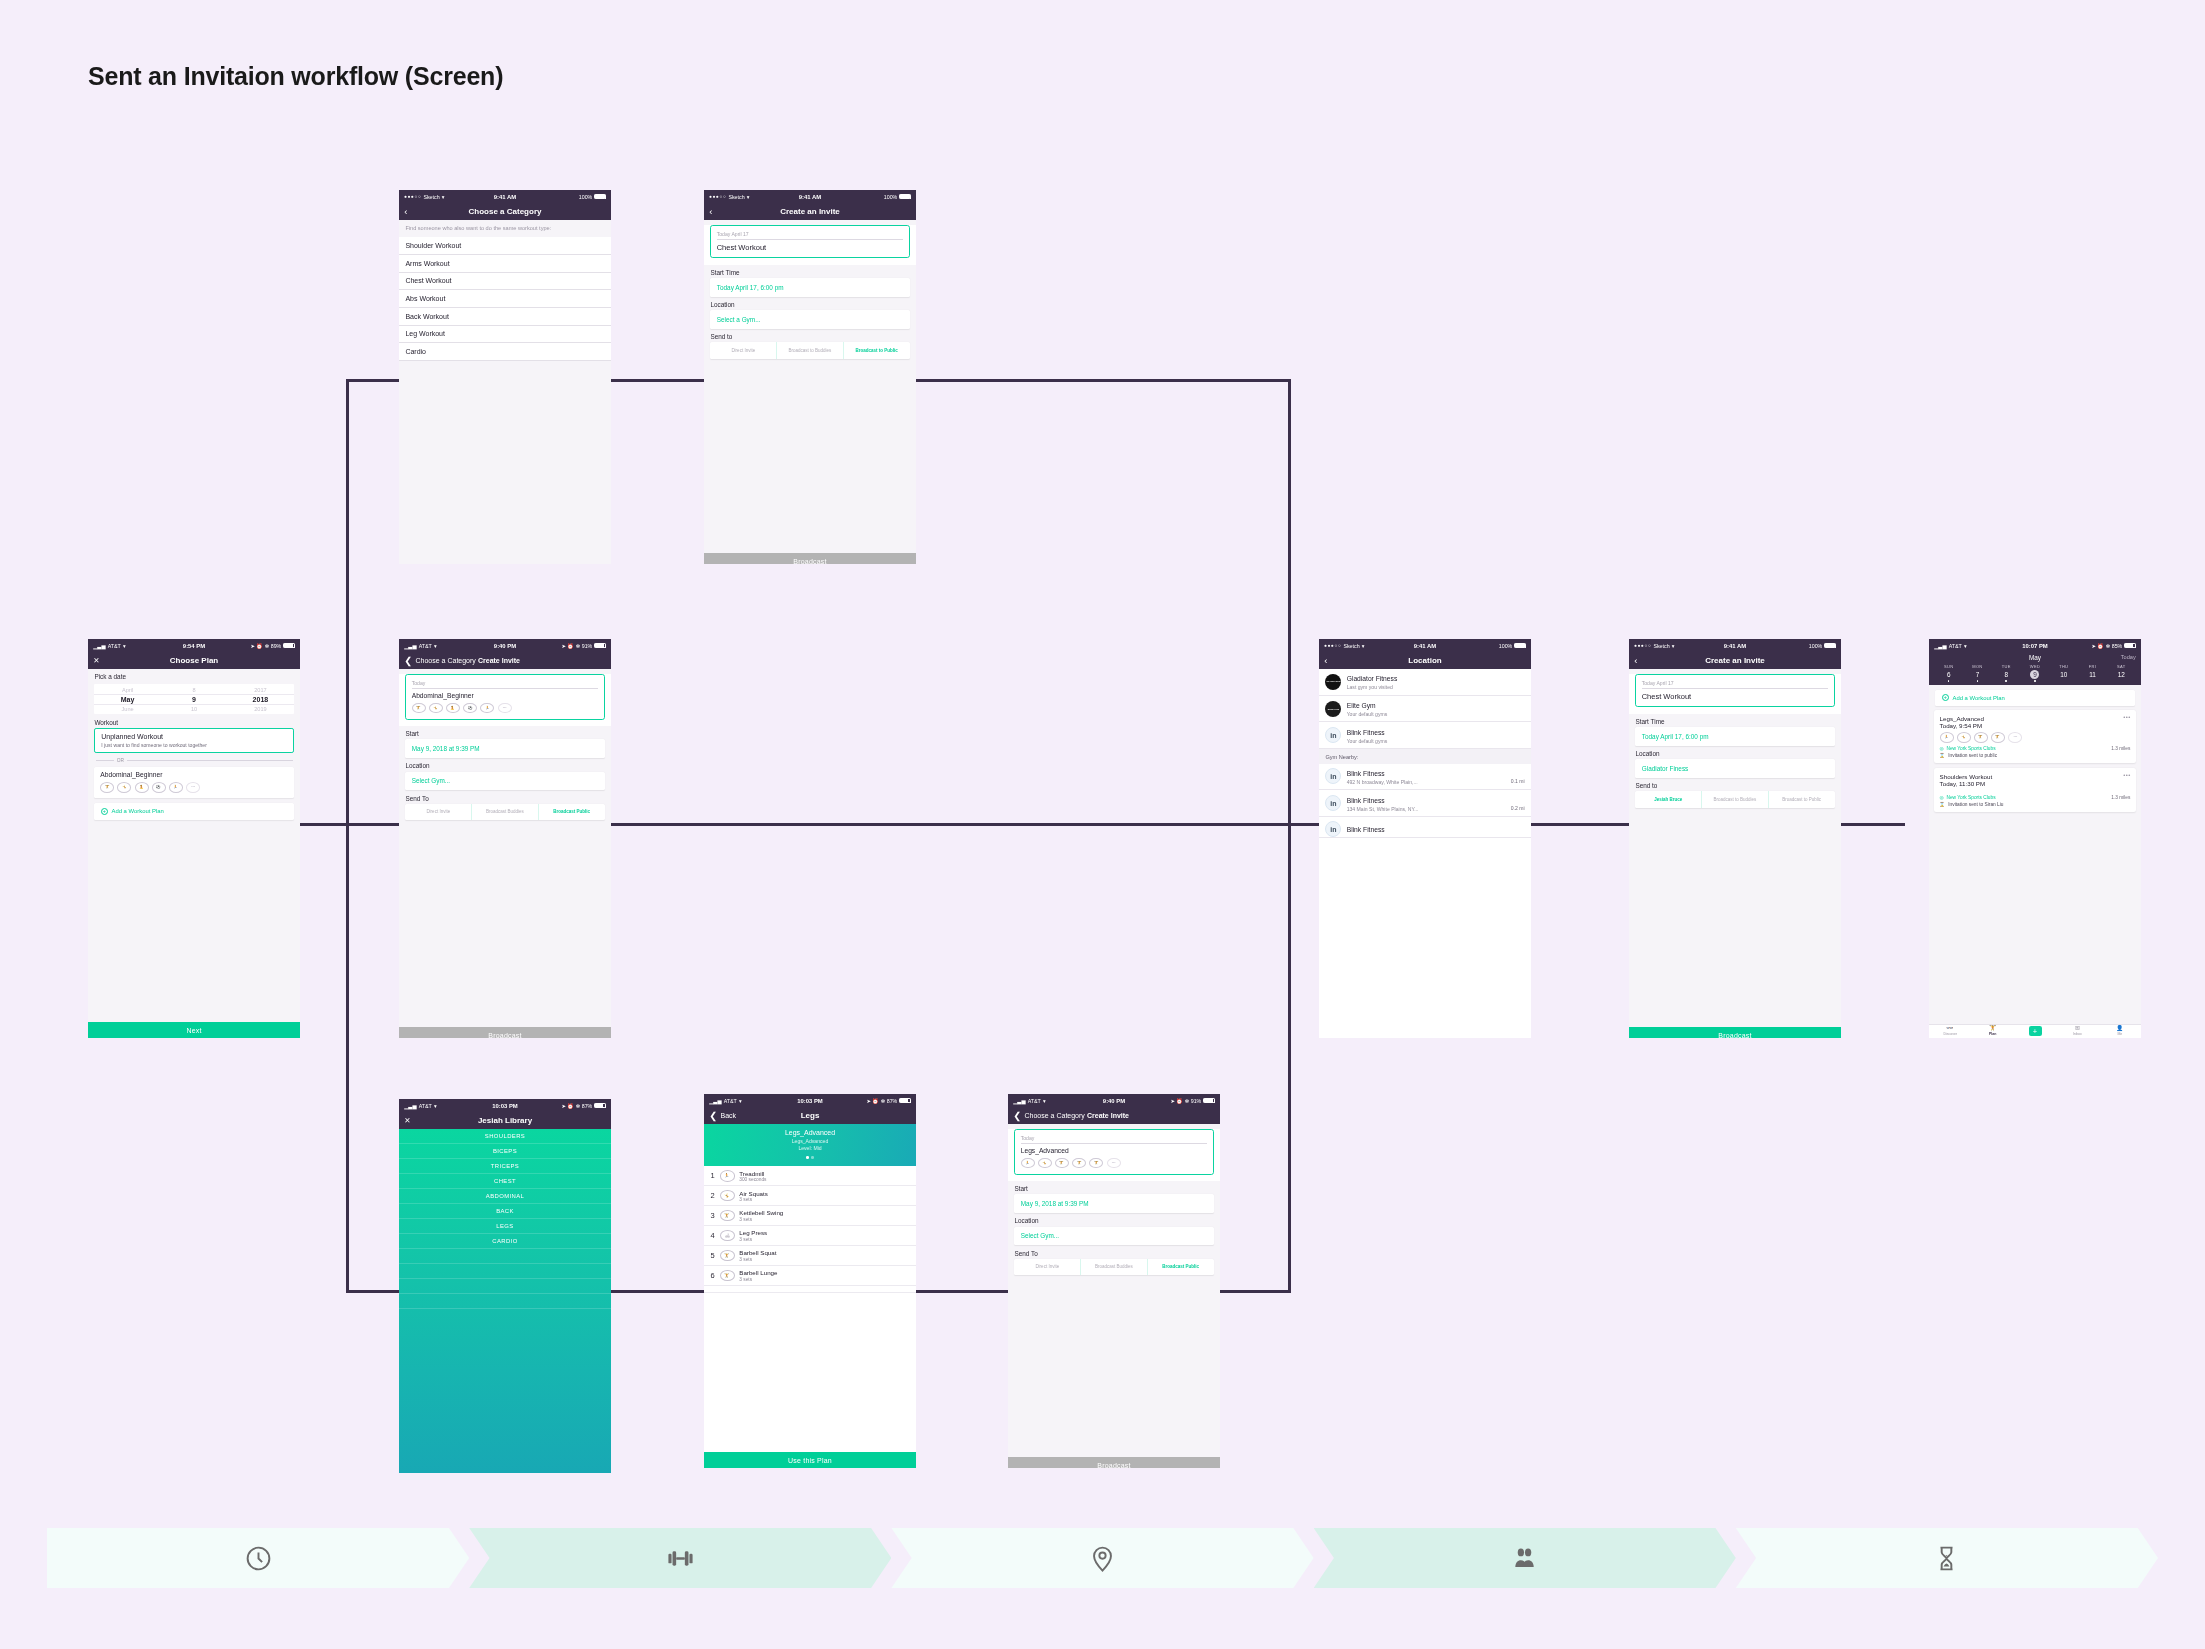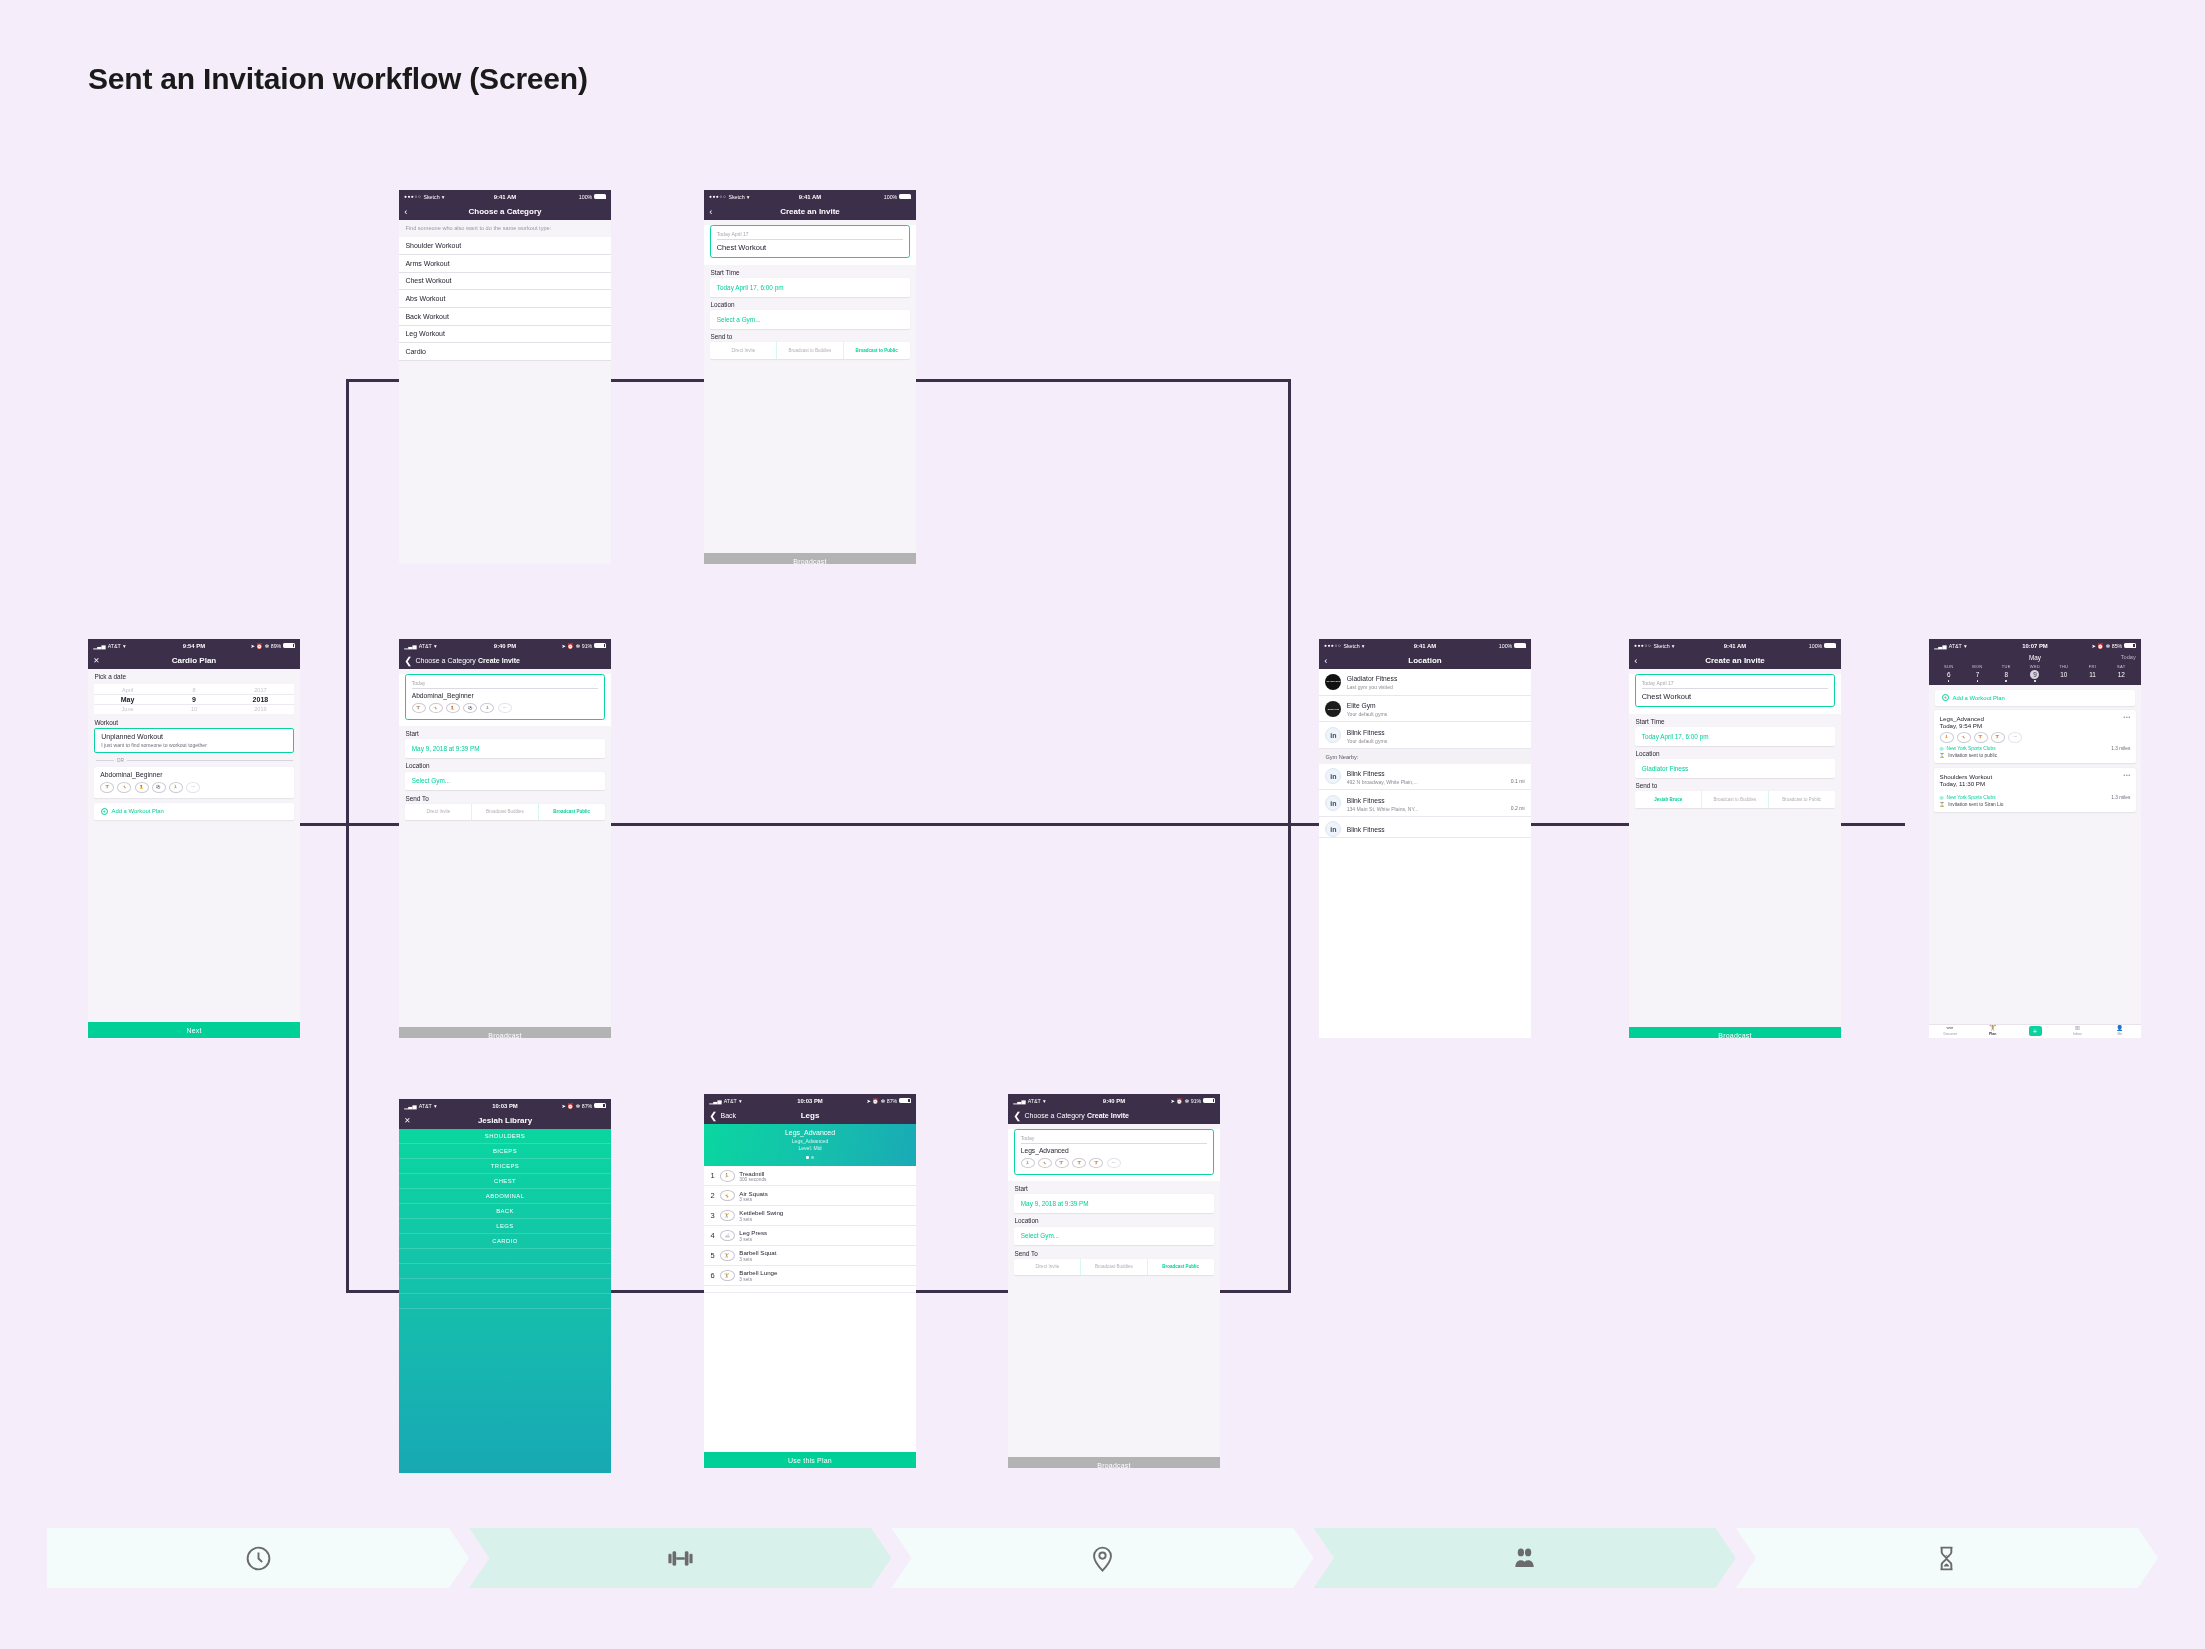--- a/index.html
+++ b/index.html
@@ -5,21 +5,21 @@
   * { box-sizing: border-box; margin:0; padding:0; }
   body {
     width: 2205px; height: 1650px;
     background: #f5eefa;
     font-family: "Liberation Sans", sans-serif;
     position: relative;
     overflow: hidden;
   }
   .page-title {
     position:absolute; left:88px; top:62px;
-    font-size:30px; font-weight:bold; color:#1a1a1a;
+    font-size:25px; font-weight:bold; color:#1a1a1a;
     letter-spacing:-0.2px;
   }
 
   
   .conn { position:absolute; background:#3b2f4a; }
 
   
   .phone {
     position:absolute;
     background:#f6f4f8;
@@ -278,21 +278,21 @@
       <span>⏰</span>
       <span>✻</span>
       <span>89%</span>
       <span class="batt">
           <i style="width:89%"></i>
         </span>
       </span>
   </div>
   <div class="navbar">
     <span class="back" style="font-size:7.5px;">✕</span>
-    <span class="title">Cardio Plan</span>
+    <span class="title">Choose Plan</span>
   </div>
   <div class="body-area">
     <div class="label">Pick a date</div>
     <div class="picker">
       <div class="pk-row dim">
         <div>April</div>
         <div>8</div>
         <div>2017</div>
       </div>
       <div class="pk-row sel">

